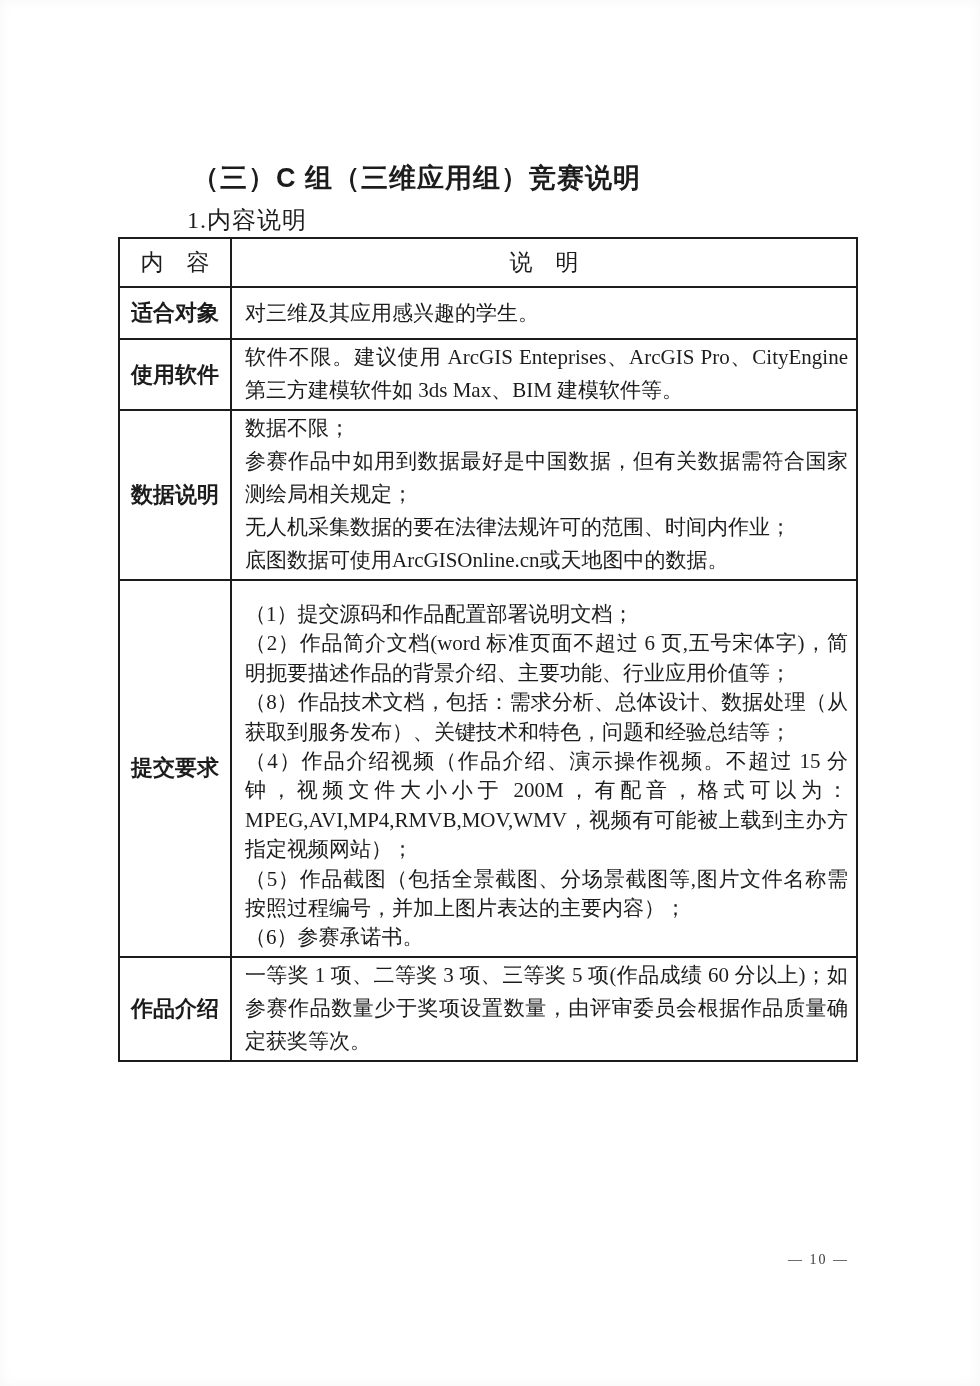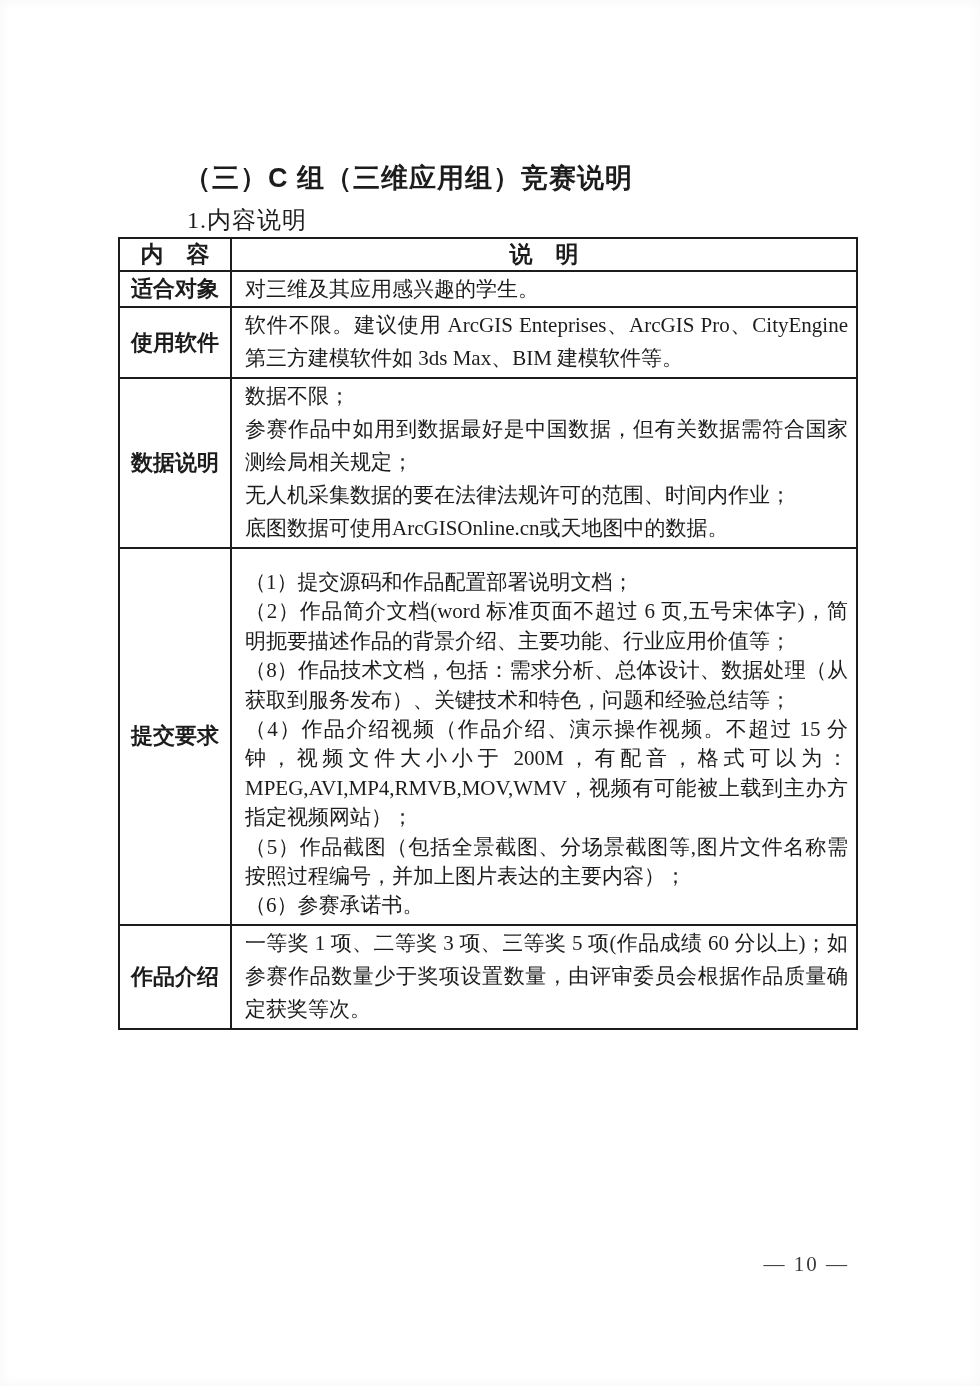--- a/index.html
+++ b/index.html
@@ -13,21 +13,21 @@
     width: 980px;
     height: 1386px;
     margin: 0 auto;
     background: #ffffff;
     color: #1c1c1c;
     overflow: hidden;
     box-shadow: inset 0 0 14px rgba(0,0,0,0.04);
   }
   .doc-title {
     position: absolute;
-    left: 184px;
+    left: 192px;
     top: 160px;
     font-family: "Liberation Sans", "DejaVu Sans", sans-serif;
     font-weight: bold;
     font-size: 27px;
     letter-spacing: 1px;
     white-space: nowrap;
   }
   .section-heading {
     position: absolute;
     left: 168px;
@@ -49,47 +49,47 @@
     table-layout: fixed;
   }
   table.content-table td, table.content-table th {
     border: 2px solid #1c1c1c;
     vertical-align: middle;
   }
   col.col-label { width: 112px; }
   th.head-cell {
     height: 33px;
     font-family: "Liberation Sans", "DejaVu Sans", sans-serif;
-    font-weight: bold;
+    font-weight: normal;
     font-size: 23px;
     text-align: center;
-    padding: 0;
+    padding: 8px;
   }
   td.label-cell {
     font-family: "Liberation Sans", "DejaVu Sans", sans-serif;
     font-weight: bold;
     font-size: 22px;
     text-align: center;
-    padding: 2px 2px;
+    padding: 10px 2px;
     white-space: nowrap;
   }
   td.content-cell {
     font-size: 21px;
     line-height: 33px;
     padding: 1px 8px 2px 13px;
     text-align: justify;
   }
   td.content-cell p { margin: 0; }
   td.content-cell.tight { line-height: 29.4px; padding-top: 19px; padding-bottom: 3px; }
   .row-short td.content-cell { height: 33px; padding-top: 0; padding-bottom: 0; }
   .page-number {
     position: absolute;
     top: 1252px;
     right: 131px;
-    font-size: 21px;
+    font-size: 14px;
     color: #3a3a3a;
     letter-spacing: 2px;
     white-space: nowrap;
   }
 </style>
 </head>
 <body>
 
 <div class="page">
 

